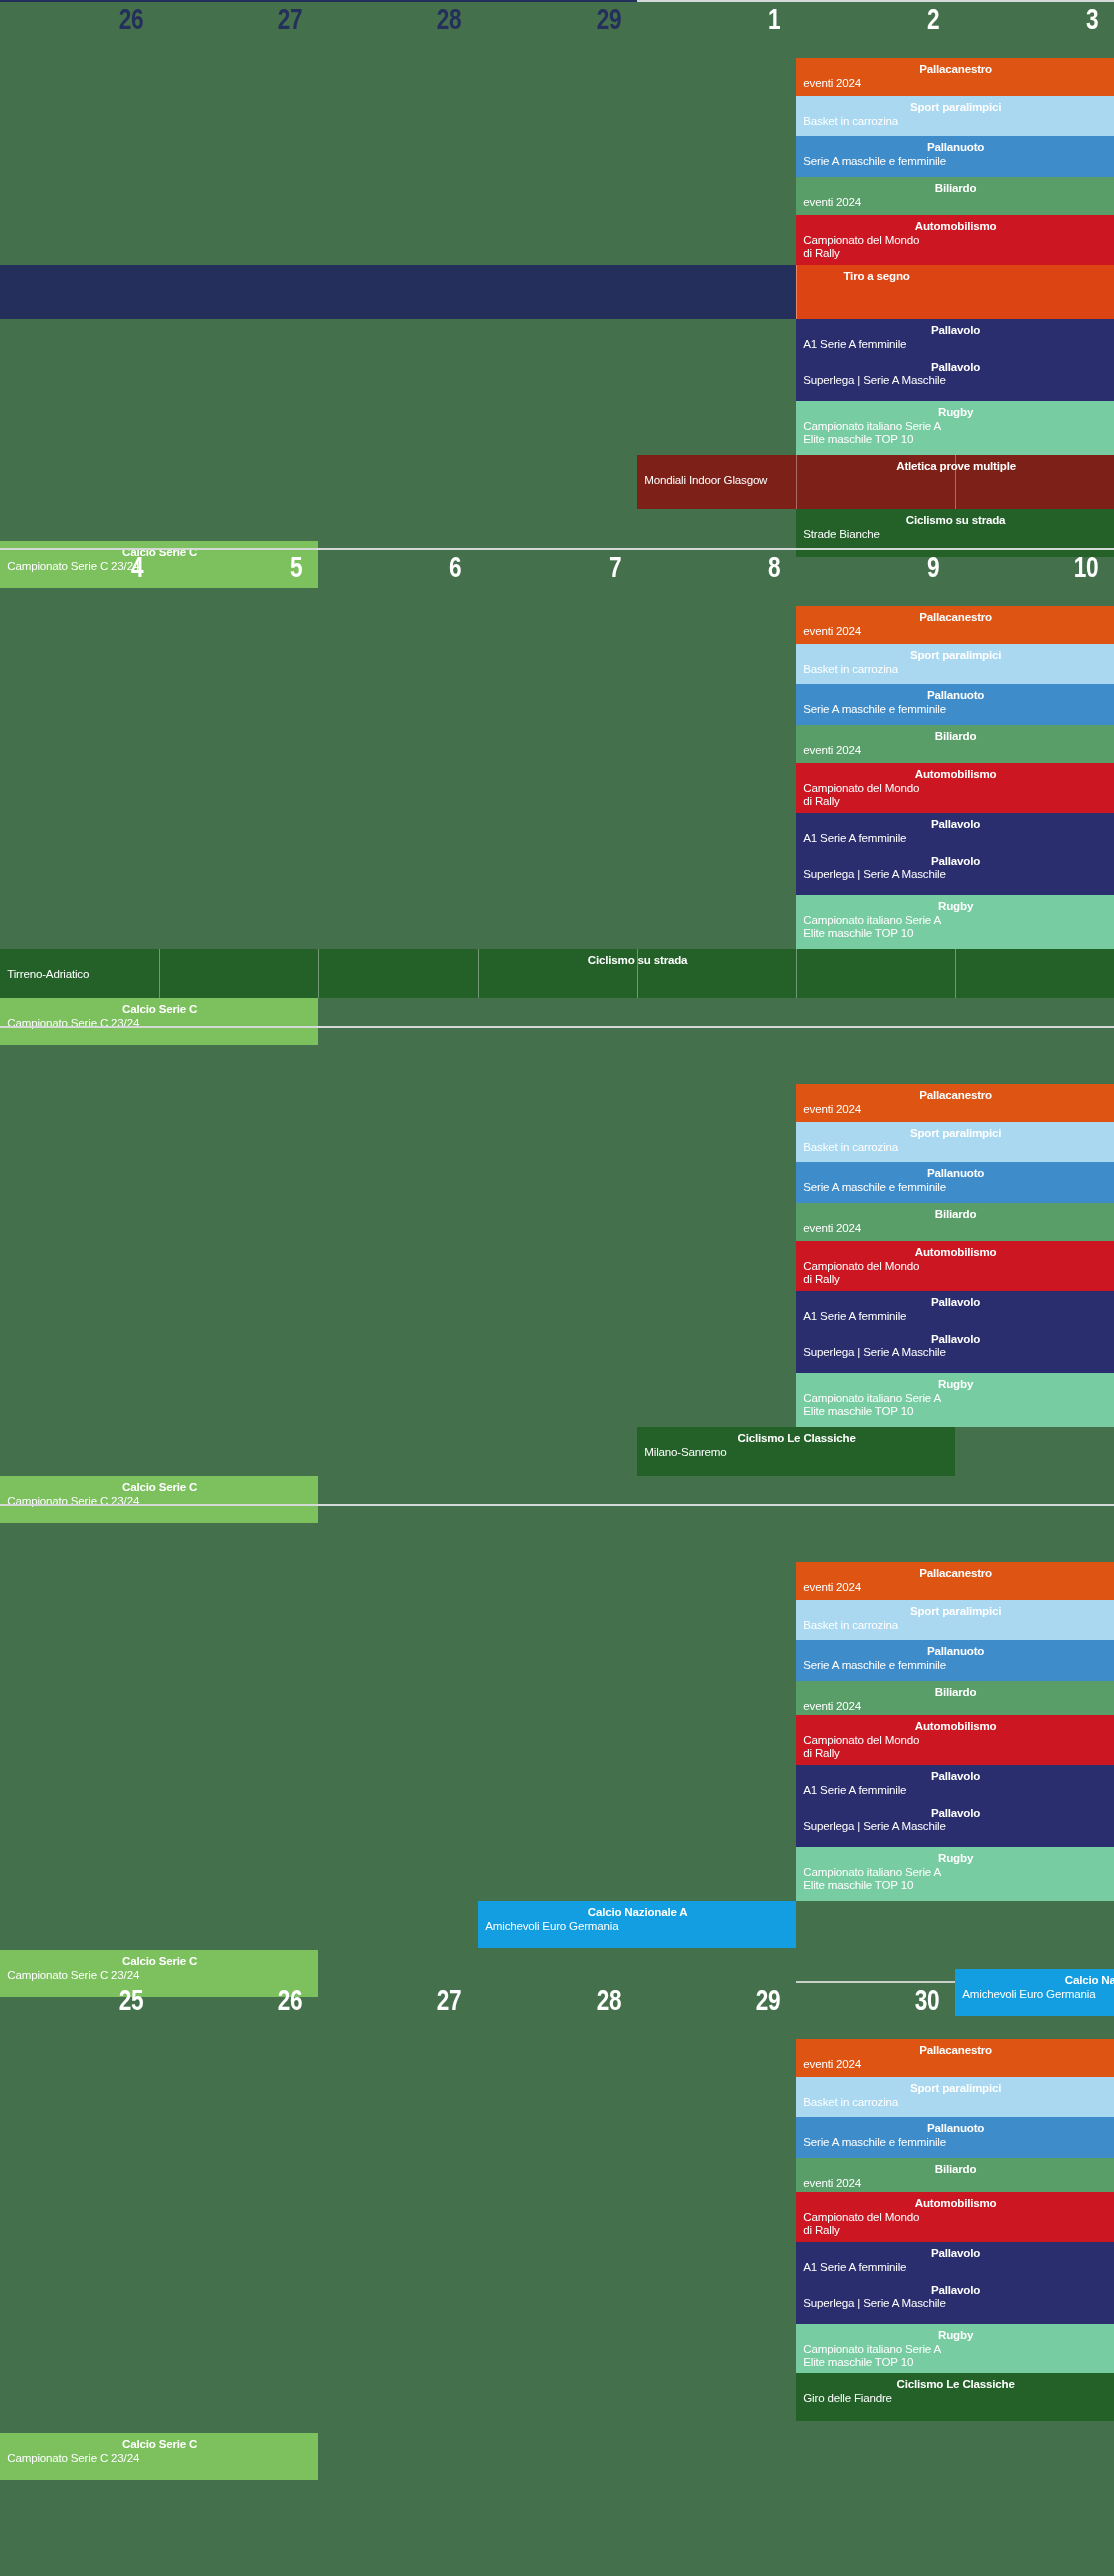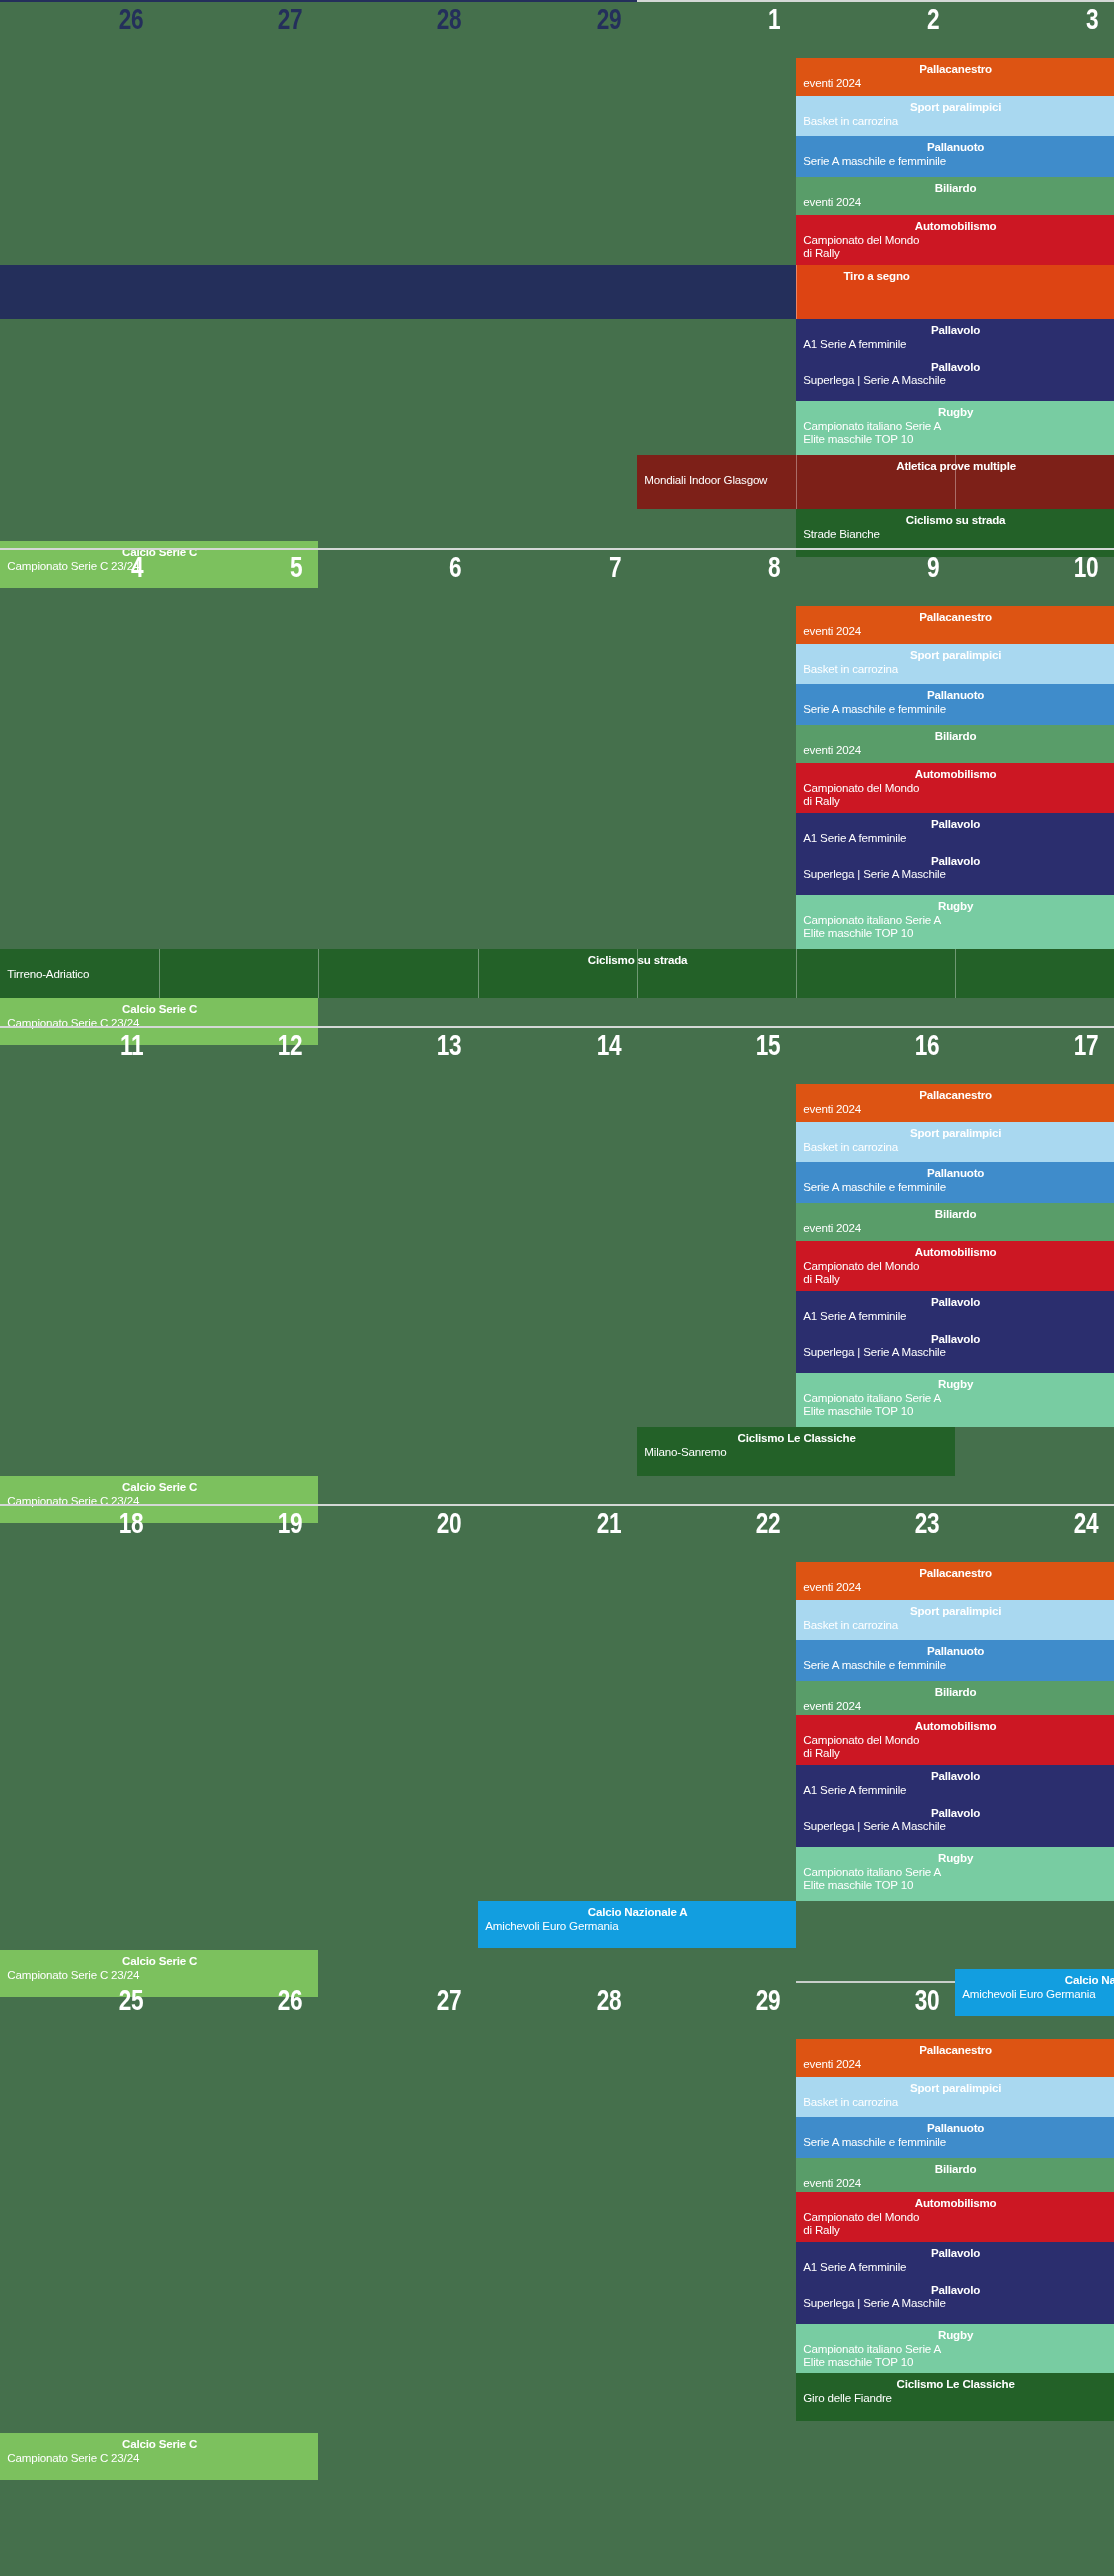--- a/index.html
+++ b/index.html
@@ -262,29 +262,20 @@
         <div class="ev" style="background: rgb(124, 193, 94); left: 0px; width: 318px; top: 406px; height: 47px;">
           <div>
             <span class="t">Calcio Serie C</span>
             <span class="s">Campionato Serie C 23/24</span>
           </div>
         </div>
       </div>
     </div>
     <div class="week" style="position: absolute; left: 0px; top: 1026px; width: 1115px; height: 478px;">
       <div class="week-rule"></div>
-      <div class="daynums">
-        <div class="daynum" style="left: 0px; width: 143px;">11</div>
-        <div class="daynum" style="left: 159px; width: 143px;">12</div>
-        <div class="daynum" style="left: 318px; width: 143px;">13</div>
-        <div class="daynum" style="left: 478px; width: 143px;">14</div>
-        <div class="daynum" style="left: 637px; width: 143px;">15</div>
-        <div class="daynum" style="left: 796px; width: 143px;">16</div>
-        <div class="daynum" style="left: 955px; width: 143px;">17</div>
-      </div>
       <div class="events" style="position: absolute; left: 0px; top: 44px; width: 1115px; height: 434px;">
         <div class="ev" style="background: rgb(221, 84, 19); left: 796px; width: 318px; top: 14px; height: 38px;">
           <div>
             <span class="t">Pallacanestro</span>
             <span class="s">eventi 2024</span>
           </div>
         </div>
         <div class="ev" style="background: rgb(169, 216, 240); left: 796px; width: 318px; top: 52px; height: 40px;">
           <div>
             <span class="t">Sport paralimpici</span>
@@ -339,29 +330,20 @@
         <div class="ev" style="background: rgb(124, 193, 94); left: 0px; width: 318px; top: 406px; height: 47px;">
           <div>
             <span class="t">Calcio Serie C</span>
             <span class="s">Campionato Serie C 23/24</span>
           </div>
         </div>
       </div>
     </div>
     <div class="week" style="position: absolute; left: 0px; top: 1504px; width: 1115px; height: 478px;">
       <div class="week-rule"></div>
-      <div class="daynums">
-        <div class="daynum" style="left: 0px; width: 143px;">18</div>
-        <div class="daynum" style="left: 159px; width: 143px;">19</div>
-        <div class="daynum" style="left: 318px; width: 143px;">20</div>
-        <div class="daynum" style="left: 478px; width: 143px;">21</div>
-        <div class="daynum" style="left: 637px; width: 143px;">22</div>
-        <div class="daynum" style="left: 796px; width: 143px;">23</div>
-        <div class="daynum" style="left: 955px; width: 143px;">24</div>
-      </div>
       <div class="events" style="position: absolute; left: 0px; top: 44px; width: 1115px; height: 434px;">
         <div class="ev" style="background: rgb(221, 84, 19); left: 796px; width: 318px; top: 14px; height: 38px;">
           <div>
             <span class="t">Pallacanestro</span>
             <span class="s">eventi 2024</span>
           </div>
         </div>
         <div class="ev" style="background: rgb(169, 216, 240); left: 796px; width: 318px; top: 52px; height: 40px;">
           <div>
             <span class="t">Sport paralimpici</span>

